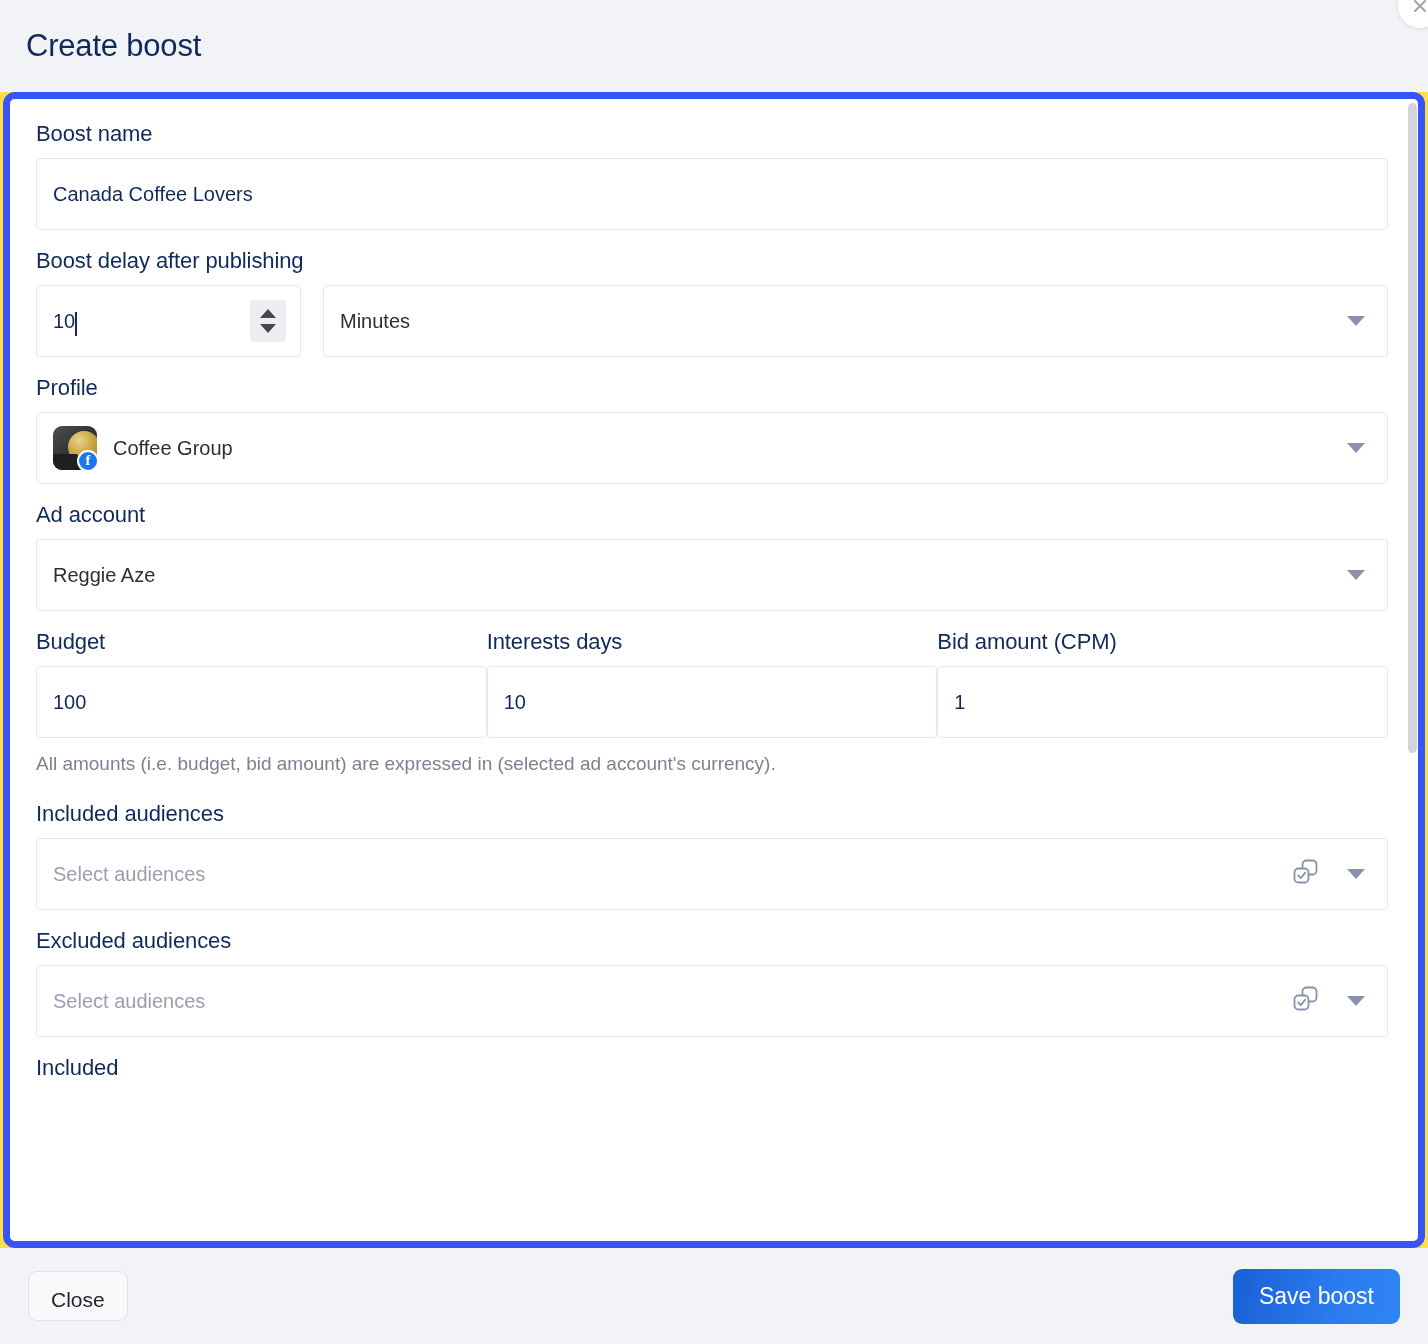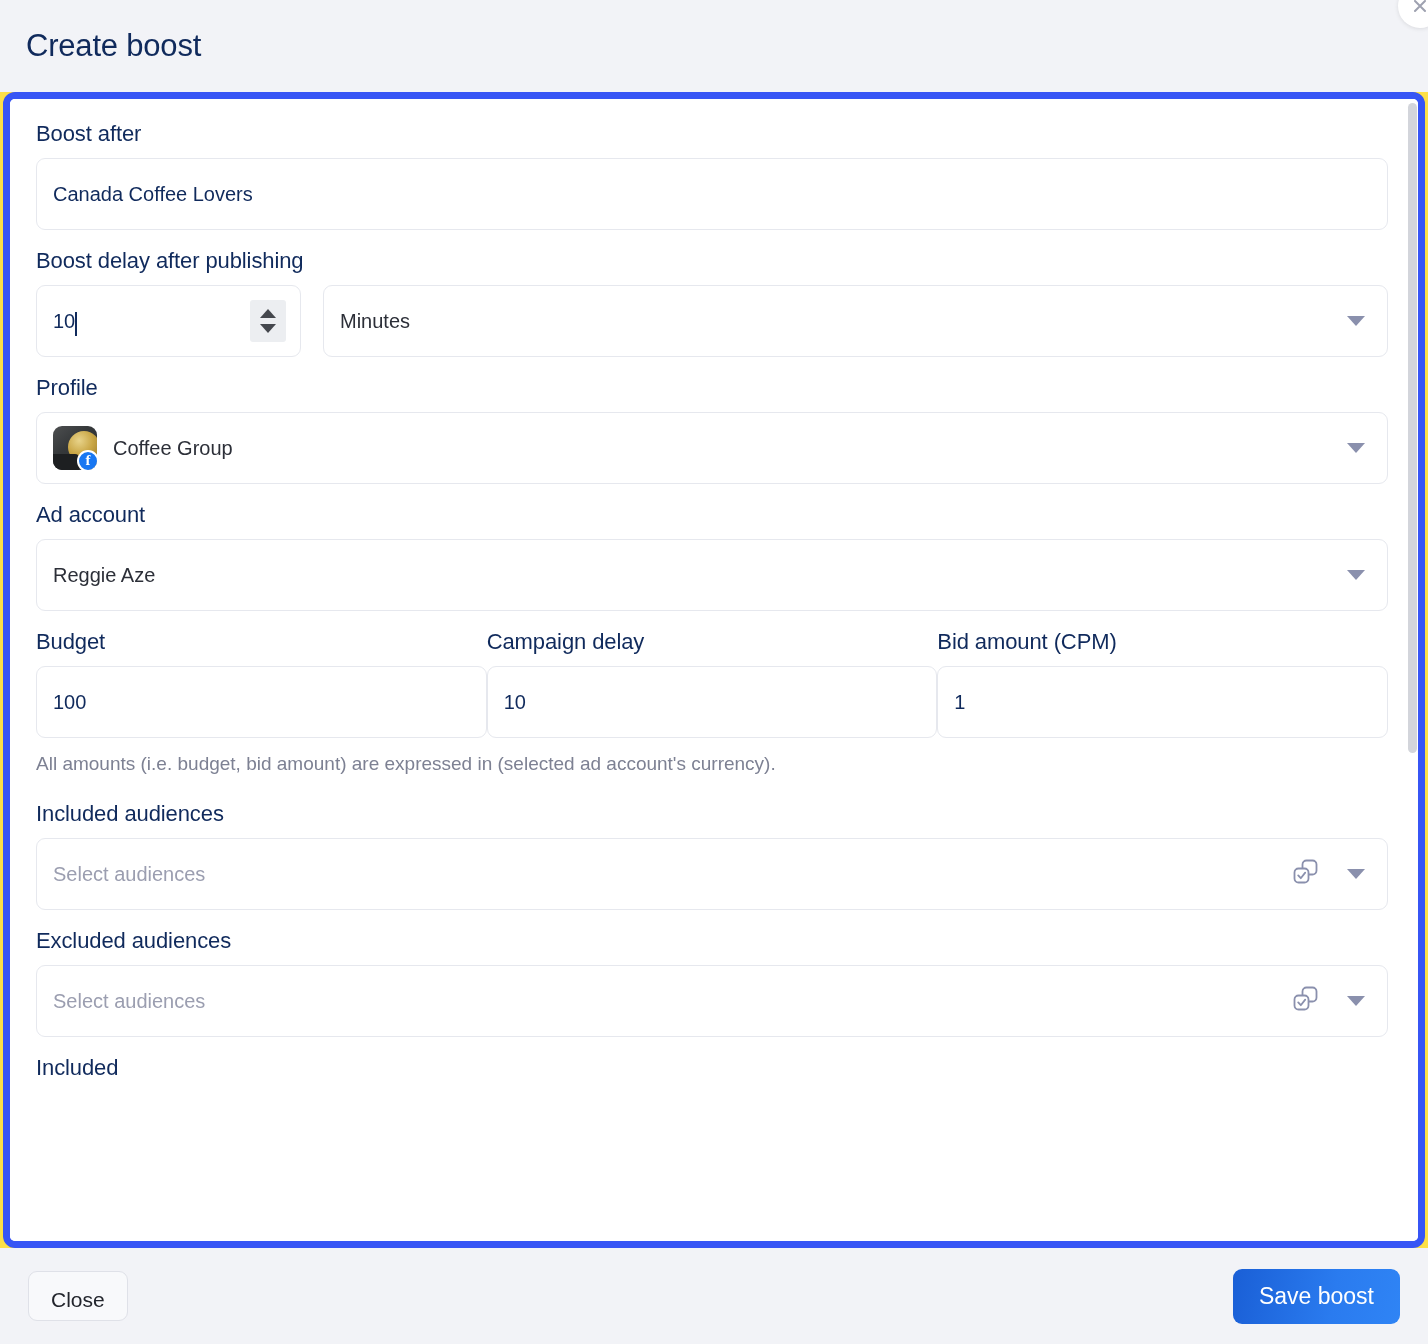--- a/index.html
+++ b/index.html
@@ -98,21 +98,21 @@
     font-size: 22px;
     color: #102a5c;
     margin-bottom: 11px;
     letter-spacing: -0.1px;
   }
 
   .control {
     position: relative;
     height: 72px;
     border: 1px solid #e6e8ee;
-    border-radius: 9px;
+    border-radius: 4px;
     background: #ffffff;
     display: flex;
     align-items: center;
     padding: 0 16px;
   }
   .control-text {
     font-size: 20px;
     color: #2c2f38;
   }
   .control-text.dark-navy { color: #102a5c; }
@@ -287,21 +287,21 @@
   <div class="close-circle">
     <svg width="16" height="16" viewBox="0 0 16 16">
       <path d="M3 3 L13 13 M13 3 L3 13" stroke="#6b6f86" stroke-width="2" stroke-linecap="round" fill="none"></path>
     </svg>
   </div>
 
   <div class="modal-body-wrap">
     <div class="scroll-area">
 
       <div class="field-group">
-        <div class="field-label">Boost after</div>
+        <div class="field-label">Boost name</div>
         <div class="control">
           <span class="control-text dark-navy">Canada Coffee Lovers</span>
         </div>
       </div>
 
       <div class="field-group">
         <div class="field-label">Boost delay after publishing</div>
         <div class="row-inline">
 
           <div class="delay-number">
@@ -346,21 +346,21 @@
       </div>
 
       <div class="triple">
         <div>
           <div class="field-label">Budget</div>
           <div class="control">
             <span class="control-text dark-navy">100</span>
           </div>
         </div>
         <div>
-          <div class="field-label">Campaign delay</div>
+          <div class="field-label">Interests days</div>
           <div class="control">
             <span class="control-text dark-navy">10</span>
           </div>
         </div>
         <div>
           <div class="field-label">Bid amount (CPM)</div>
           <div class="control">
             <span class="control-text dark-navy">1</span>
           </div>
         </div>

